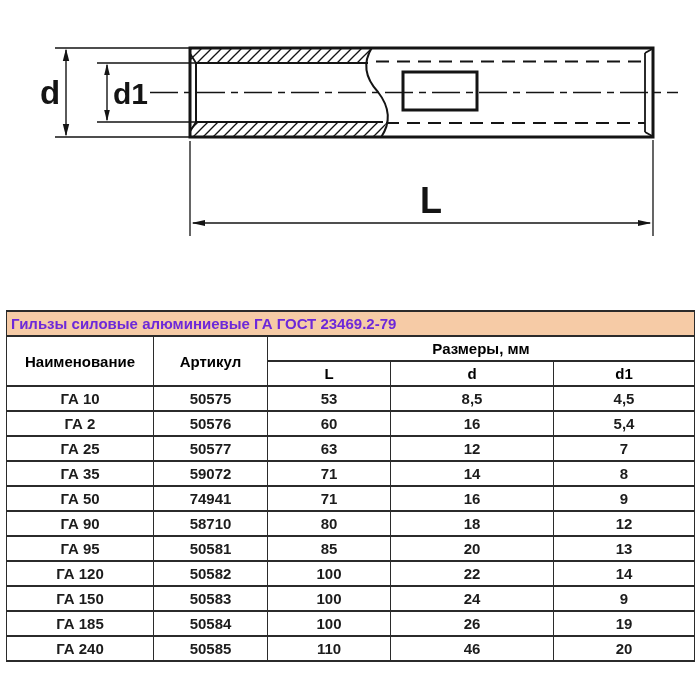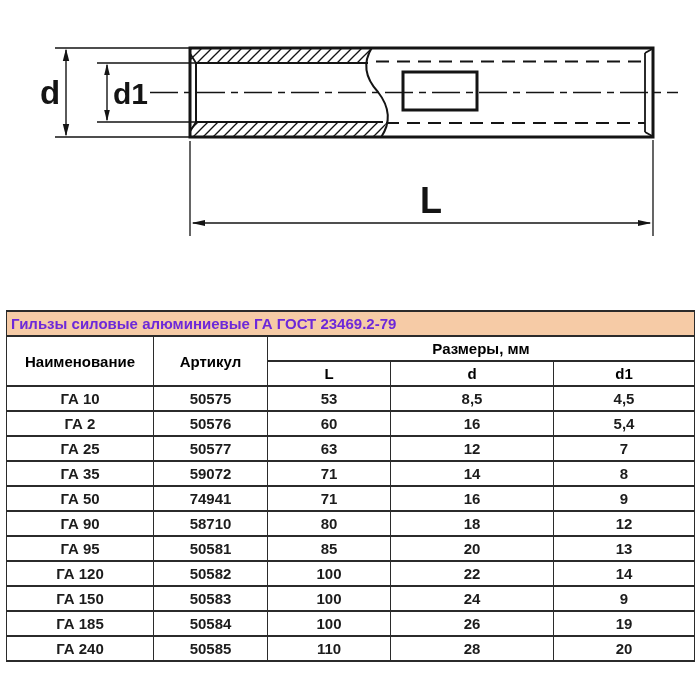--- a/index.html
+++ b/index.html
@@ -166,18 +166,18 @@
           <td>ГА 185</td>
           <td>50584</td>
           <td>100</td>
           <td>26</td>
           <td>19</td>
         </tr>
         <tr>
           <td>ГА 240</td>
           <td>50585</td>
           <td>110</td>
-          <td>28</td>
+          <td>46</td>
           <td>20</td>
         </tr>
       </tbody>
   </table>
 </div>
 
 </body></html>

